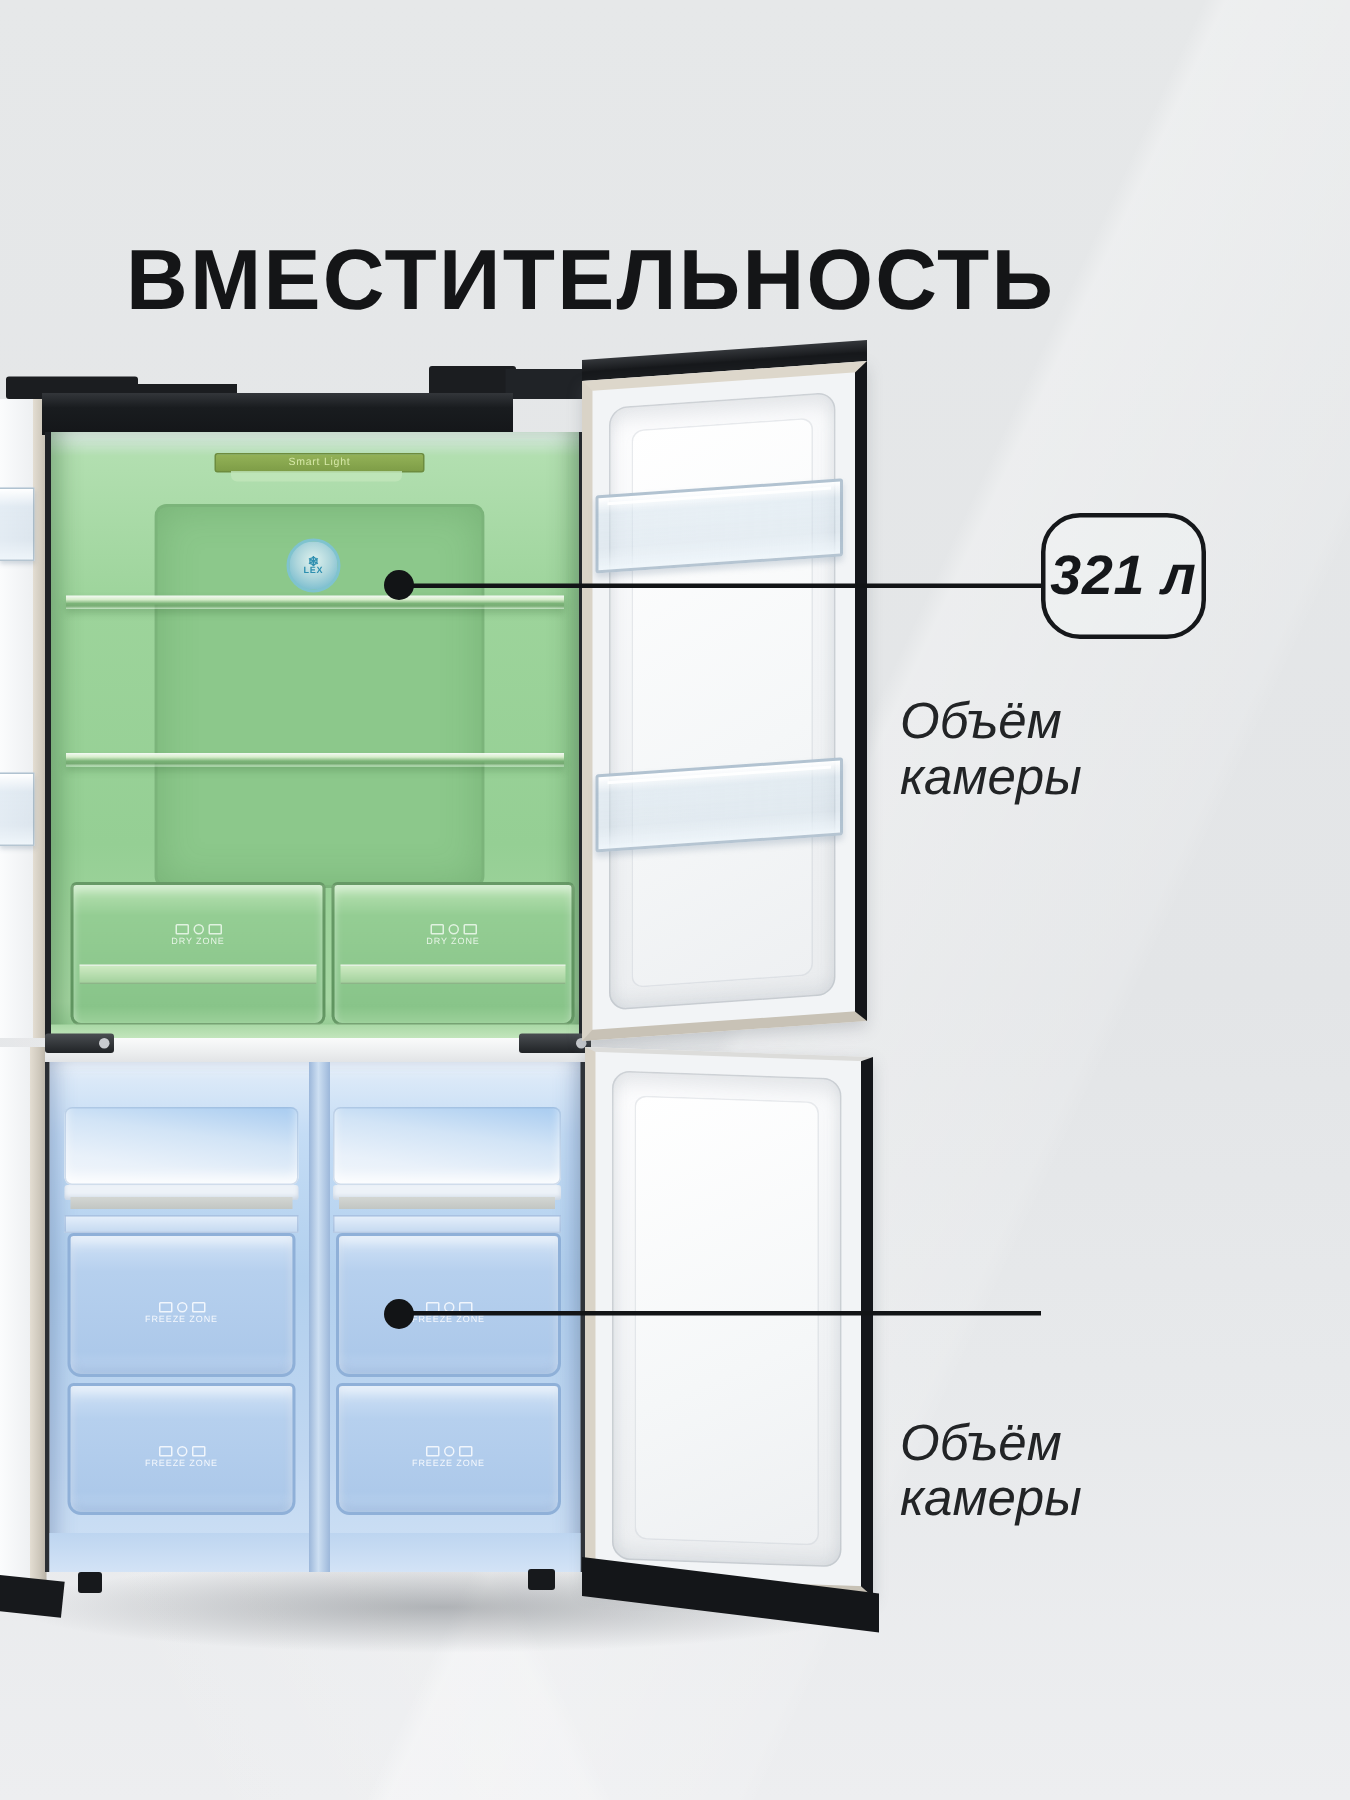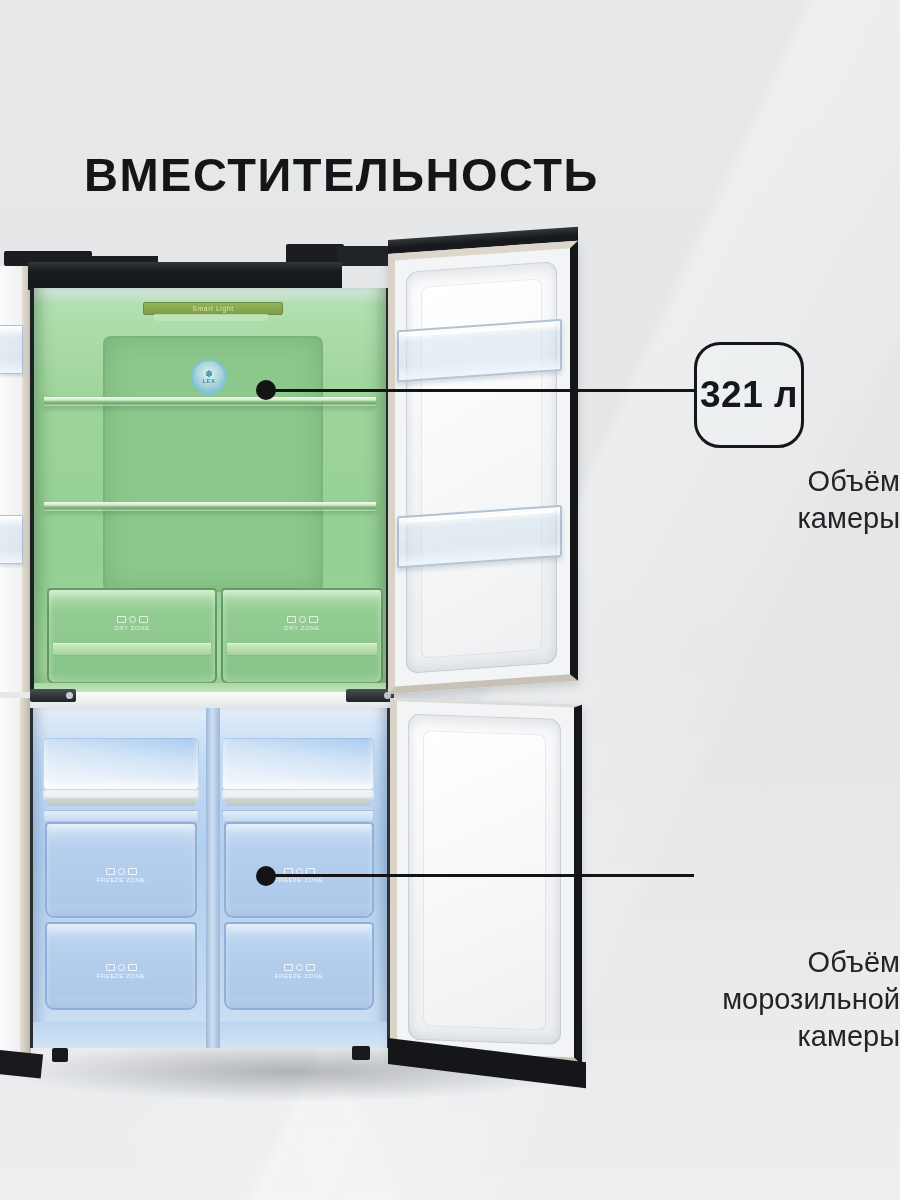--- a/index.html
+++ b/index.html
@@ -6,21 +6,21 @@
   body{font-family:"Liberation Sans", sans-serif; background:#d7d9db;}
   .stage{position:relative;width:900px;height:1200px;overflow:hidden;
     background:linear-gradient(180deg,#e6e8e9 0%,#e3e5e7 55%,#e7e9eb 76%,#edeef0 100%);}
   .bg-streak{position:absolute;inset:0;pointer-events:none;
     background:
       linear-gradient(115deg, rgba(255,255,255,0) 55%, rgba(255,255,255,.30) 56%, rgba(255,255,255,.12) 72%, rgba(255,255,255,0) 73%),
       linear-gradient(245deg, rgba(255,255,255,0) 72%, rgba(255,255,255,.20) 73%, rgba(255,255,255,0) 92%);}
   .floor-shadow{position:absolute;left:-40px;top:1042px;width:760px;height:92px;
     background:radial-gradient(52% 46% at 44% 32%, rgba(82,88,94,.40), rgba(82,88,94,0) 72%);}
 
-  .page-title{position:absolute;left:84px;top:116px;font-size:47px;font-weight:700;
+  .page-title{position:absolute;left:84px;top:116px;font-size:57px;font-weight:700;
     letter-spacing:1.5px;color:#141517;}
 
   
   .abs{position:absolute;}
 
   
   .top-cap{left:28px;top:262px;width:314px;height:28px;background:linear-gradient(180deg,#33363a,#191c1f 35%,#141619);}
   .hinge-left{left:4px;top:251px;width:88px;height:15px;background:#1b1d20;border-radius:2px;}
   .hinge-left:after{content:"";position:absolute;left:84px;top:5px;width:70px;height:10px;background:#1b1d20;}
   .hinge-right{left:286px;top:244px;width:58px;height:22px;background:#1b1d20;border-radius:2px;}
@@ -115,24 +115,24 @@
     background:linear-gradient(180deg,rgba(255,255,255,.95) 0%,rgba(214,228,238,.55) 22%,rgba(204,220,232,.45) 70%,rgba(238,245,250,.95) 100%);
     border:2px solid rgba(158,178,195,.75);border-radius:2px;box-shadow:0 3px 4px rgba(120,140,160,.28);}
   .door-bin:before{content:"";position:absolute;left:6px;right:6px;top:3px;height:2px;background:rgba(255,255,255,.9);}
   .door-rb{left:390px;top:698px;width:192px;height:360px;transform:skewY(2deg);transform-origin:left top;
     border-top:3px solid #dcdcda;border-right-color:#14161a;border-right-width:8px;}
   .door-rb-foot{left:388px;top:1038px;width:198px;height:26px;background:#141619;transform:skewY(7deg);transform-origin:left top;}
 
   
   .callout-line{height:3px;background:#121416;}
   .callout-dot{width:20px;height:20px;border-radius:50%;background:#121416;}
-  .callout-box{width:110px;height:106px;box-sizing:border-box;border:3px solid #15171a;border-radius:26px;
-    background:rgba(245,247,248,.30);display:flex;align-items:center;justify-content:center;}
+  .callout-box{width:110px;height:84px;box-sizing:border-box;border:3px solid #15171a;border-radius:26px;
+    background:rgba(245,247,248,.30);display:flex;align-items:center;justify-content:center;font-style:italic;}
   .callout-value{font-size:37px;font-weight:700;color:#15171a;letter-spacing:.5px;}
-  .callout-caption{width:300px;text-align:right;font-size:29px;color:#222426;line-height:37px;}
+  .callout-caption{width:300px;text-align:left;font-size:34px;color:#222426;line-height:37px;font-style:italic;}
 </style>
 </head>
 <body>
 
 <div class="stage">
   <div class="bg-streak"></div>
   <div class="floor-shadow"></div>
 
   <h1 class="page-title">ВМЕСТИТЕЛЬНОСТЬ</h1>
 
@@ -270,16 +270,15 @@
   </div>
   <div class="abs callout-caption" style="left:600px;top:463px;">
     <div>Объём</div>
     <div>камеры</div>
   </div>
 
   <div class="abs callout-line" style="left:266px;top:874px;width:428px;"></div>
   <div class="abs callout-dot" style="left:256px;top:866px;"></div>
   <div class="abs callout-caption" style="left:600px;top:944px;">
     <div>Объём</div>
-    <div>морозильной</div>
     <div>камеры</div>
   </div>
 </div>
 
 </body></html>

